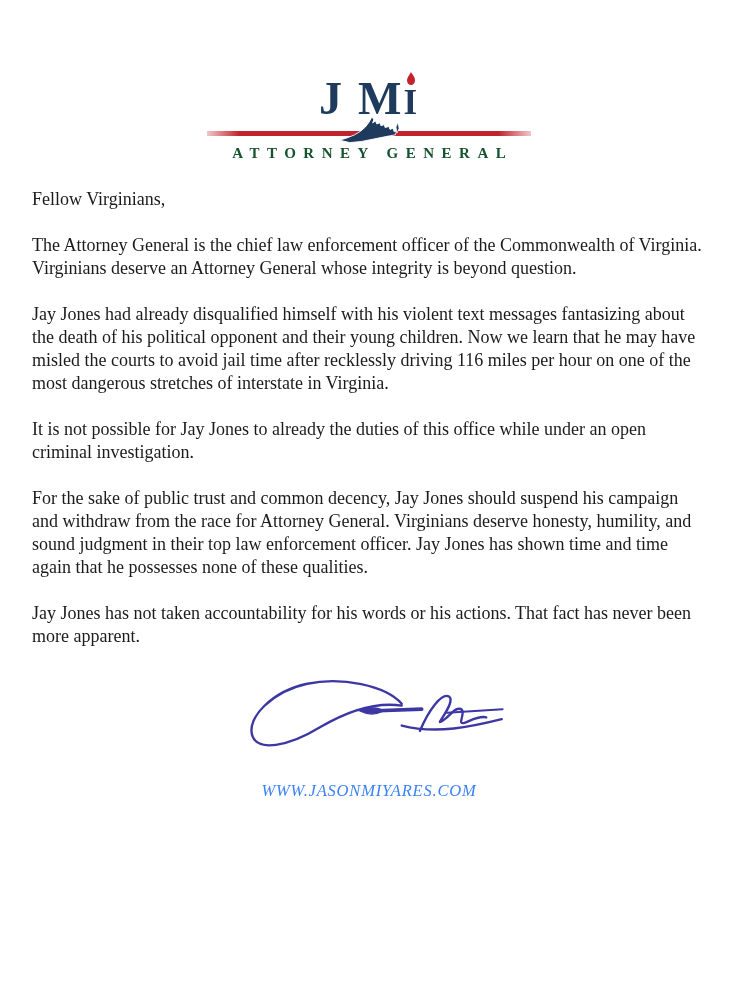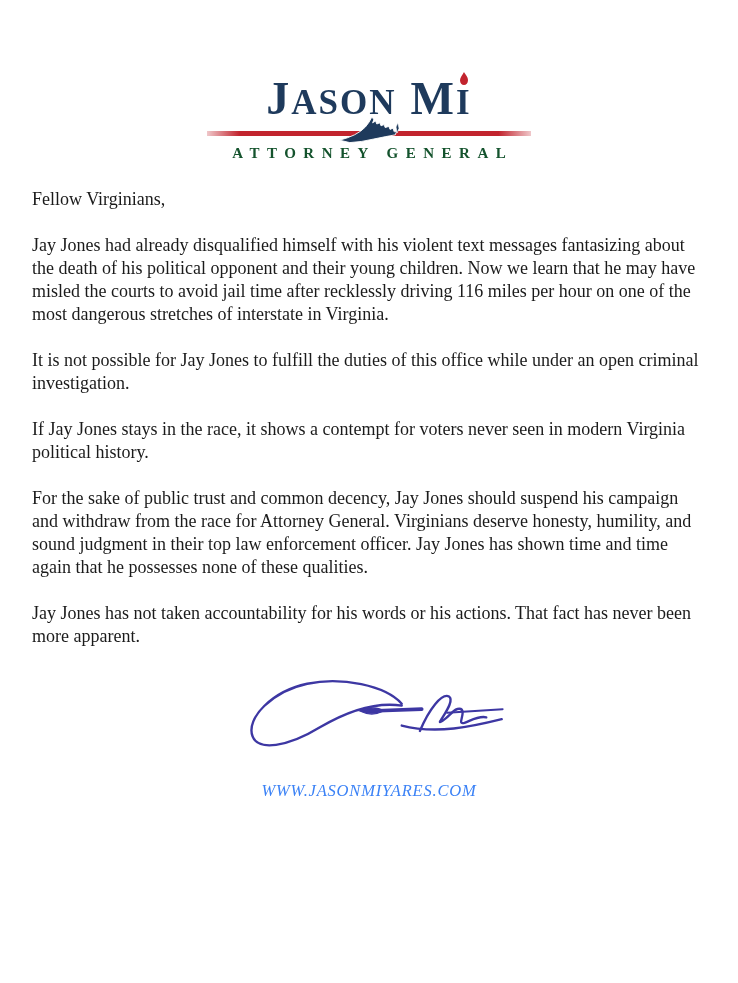--- a/index.html
+++ b/index.html
@@ -100,42 +100,42 @@
     color: #3b82f6;
   }
 </style>
 </head>
 <body>
 
 <div class="page">
 
   <div class="letterhead">
     <div class="logo-name">
-      <span class="big">J</span><span class="small">ASON</span><span class="gap"></span><span class="big">M</span><span class="i-wrap"><span class="flame"><svg width="11" height="14" viewBox="0 0 10 14">
+      <span class="big">J</span><span class="gap"></span><span class="big">M</span><span class="i-wrap"><span class="flame"><svg width="11" height="14" viewBox="0 0 10 14">
               <path d="M5,0 C6.2,2.6 9,4.6 9,8.2 C9,11.2 7.2,13 5,13 C2.8,13 1,11.2 1,8.2 C1,5.8 3,3.4 5,0 Z" fill="#c2242e"></path>
             </svg></span><span class="small">I</span></span>
     </div>
 
     <div class="logo-rule">
       <span class="state">
         <svg width="62" height="30" viewBox="0 0 100 50">
           <path d="M1,42 L14,38 L26,33 L36,27 L44,20 L50,12 L55,3 L58,8 L56,13 L61,10 L63,15 L68,13 L70,18 L75,16 L77,21 L83,19 L85,24 L90,22 L92,28 L96,27 L94,33 L78,36 L58,40 L38,44 L18,46 Z" fill="#1e3a5c" stroke="#ffffff" stroke-width="1.5"></path>
           <path d="M95,20 L98,13 L100,22 L97,30 Z" fill="#1e3a5c" stroke="#ffffff" stroke-width="1"></path>
         </svg>
       </span>
     </div>
 
     <div class="logo-subtitle">ATTORNEY GENERAL</div>
   </div>
 
   <div class="letter-body">
     <p>Fellow Virginians,</p>
+    <p>The Attorney General is the chief law enforcement officer of the Commonwealth of Virginia. Virginians deserve an Attorney General whose integrity is beyond question.</p>
     <p>Jay Jones had already disqualified himself with his violent text messages fantasizing about the death of his political opponent and their young children. Now we learn that he may have misled the courts to avoid jail time after recklessly driving 116 miles per hour on one of the most dangerous stretches of interstate in Virginia.</p>
-    <p>It is not possible for Jay Jones to fulfill the duties of this office while under an open criminal investigation.</p>
-    <p>If Jay Jones stays in the race, it shows a contempt for voters never seen in modern Virginia political history.</p>
+    <p>It is not possible for Jay Jones to already the duties of this office while under an open criminal investigation.</p>
     <p>For the sake of public trust and common decency, Jay Jones should suspend his campaign and withdraw from the race for Attorney General. Virginians deserve honesty, humility, and sound judgment in their top law enforcement officer. Jay Jones has shown time and time again that he possesses none of these qualities.</p>
     <p>Jay Jones has not taken accountability for his words or his actions. That fact has never been more apparent.</p>
   </div>
 
   <div class="signature-block">
     <span>
       <svg width="300" height="100" viewBox="0 0 300 110" fill="none" stroke="#3d37a3" stroke-width="2.6" stroke-linecap="round">
 
         <path d="M186,36 C168,16 120,6 82,14 C44,22 14,52 22,72 C28,88 60,84 96,62 C128,43 158,34 186,38"></path>
 

